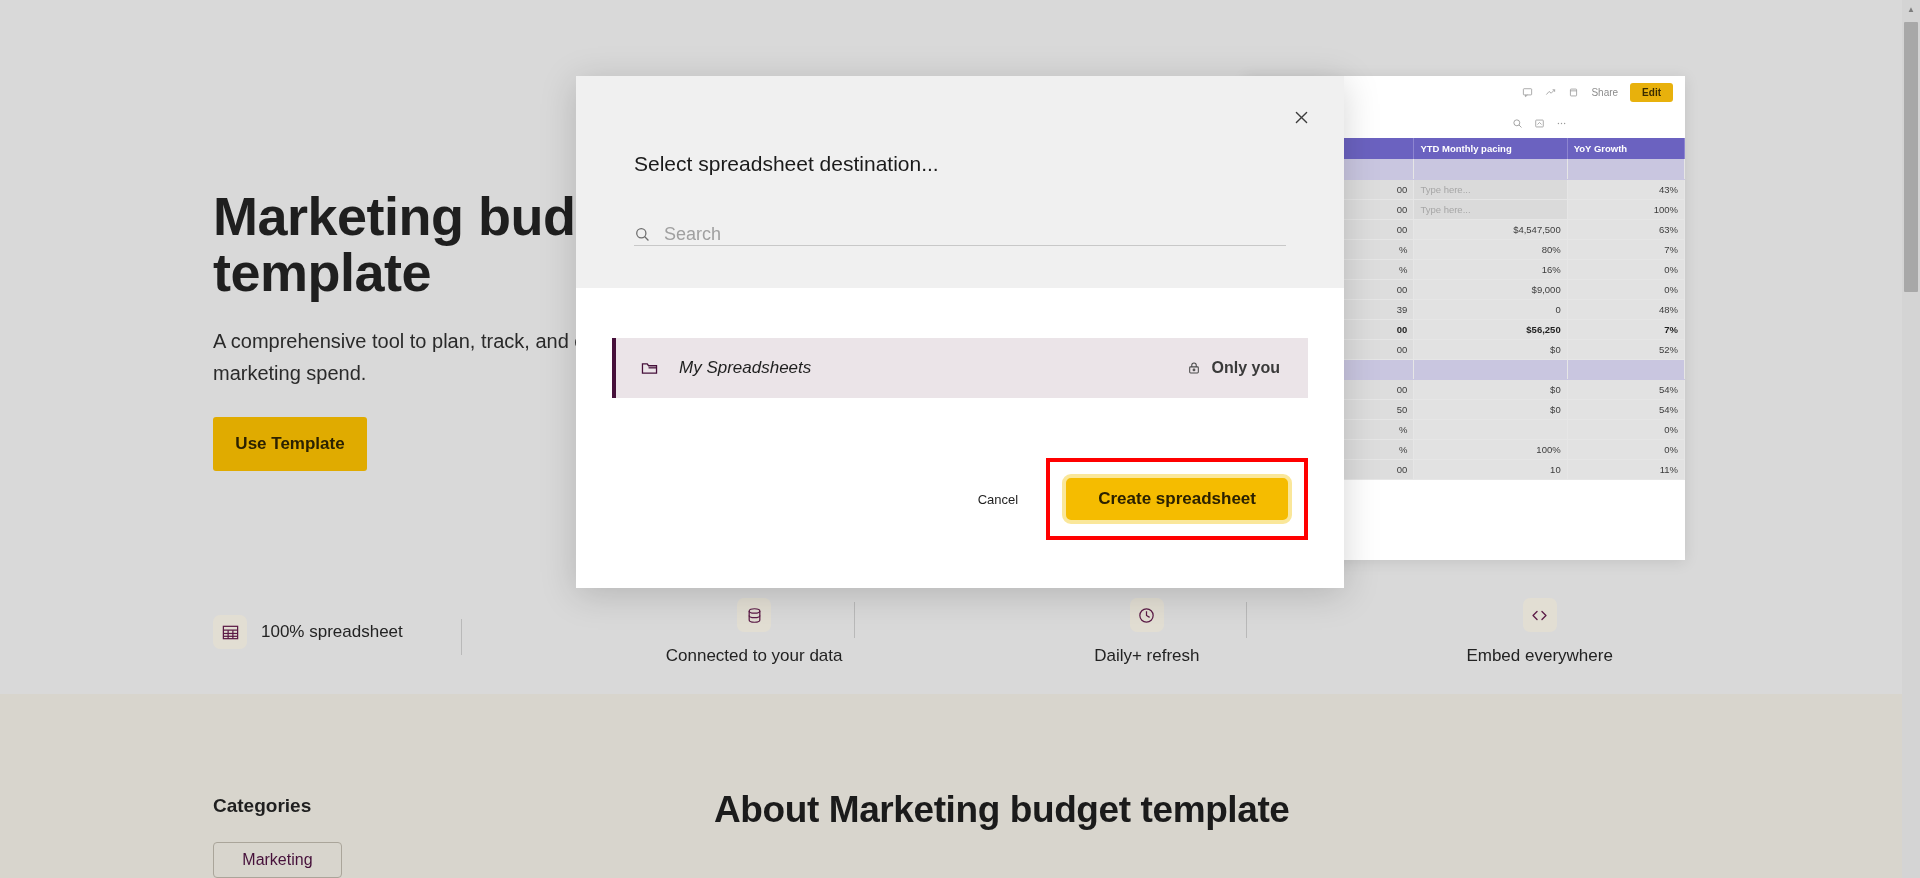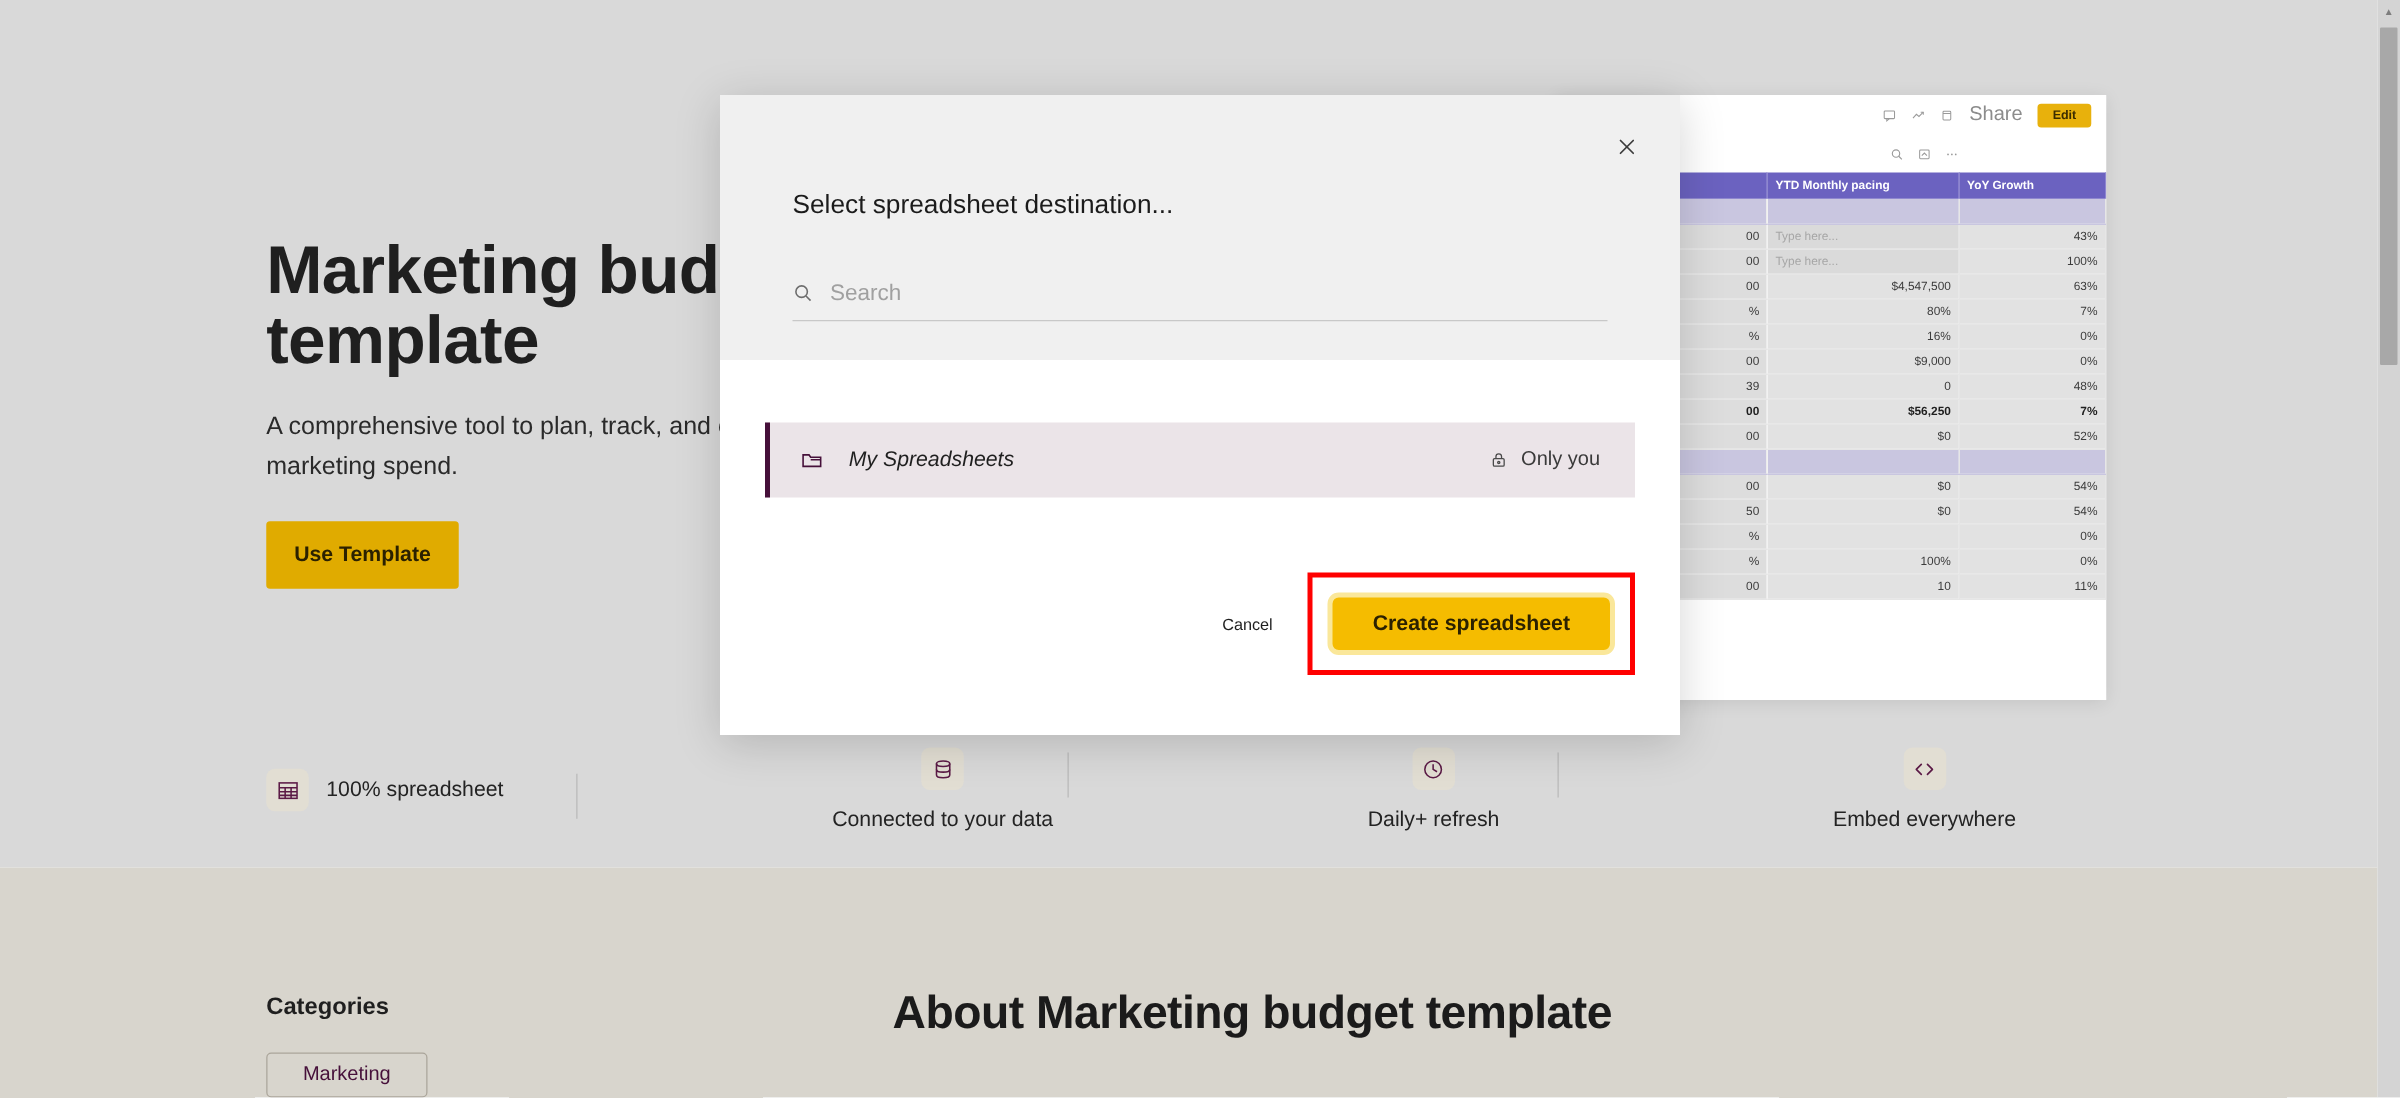--- a/index.html
+++ b/index.html
@@ -132,21 +132,21 @@
     overflow: hidden;
   }
   .preview-topbar {
     height: 32px;
     display: flex; align-items: center; justify-content: flex-end;
     gap: 12px;
     padding-right: 12px;
     font-size: 10px; color: #8a8a8a;
   }
   .pv-ico { color: #9a9a9a; display: flex; align-items: center; }
-  .pv-share { font-size: 16px; color: #8c8c8c; }
+  .pv-share { font-size: 10px; color: #8c8c8c; }
   .pv-edit {
     background: #e8b10c; color: #3a2c00;
     font-family: "Liberation Sans", sans-serif;
     font-size: 10px; font-weight: 700;
     border: none; border-radius: 3px;
     padding: 4px 12px; cursor: pointer;
   }
   .preview-toolbar2 {
     height: 30px;
     display: flex; align-items: center; justify-content: flex-end;
@@ -201,21 +201,20 @@
     position: absolute;
     left: 58px; top: 76px;
     font-size: 21px; font-weight: 400; color: #1b1b1b;
   }
   .search-row {
     position: absolute;
     left: 58px; top: 148px;
     width: 652px;
     display: flex; align-items: center; gap: 13px;
     border-bottom: 1px solid #c8c8c8;
-    padding-bottom: 11px;
   }
   .search-ico { color: #6d6d6d; display: flex; }
   .search-input {
     flex: 1;
     border: none; outline: none; background: transparent;
     font-family: "Liberation Sans", sans-serif;
     font-size: 18px; color: #1b1b1b;
   }
   .search-input::placeholder { color: #a0a0a0; }
 
@@ -228,21 +227,21 @@
     background: #ebe4e8;
     border-left: 4px solid #46103a;
     padding: 0 28px 0 24px;
     cursor: pointer;
   }
   .dest-left { display: flex; align-items: center; gap: 20px; flex: 1; font-style: italic; }
   .dest-icon { color: #46103a; display: flex; }
   .dest-name { font-size: 17px; color: #1f1f1f; }
   .dest-right { display: flex; align-items: center; gap: 10px; }
   .lock-icon { color: #4a4a4a; display: flex; }
-  .dest-access { font-size: 16px; color: #3a3a3a; }
+  .dest-access { font-size: 16px; color: #3a3a3a; font-weight: bold; }
 
   .modal-actions {
     position: absolute;
     right: 36px; bottom: 48px;
     display: flex; align-items: center; gap: 24px;
   }
   .cancel-btn {
     background: transparent; border: none;
     font-family: "Liberation Sans", sans-serif;
     font-size: 13px; color: #1f1f1f;

